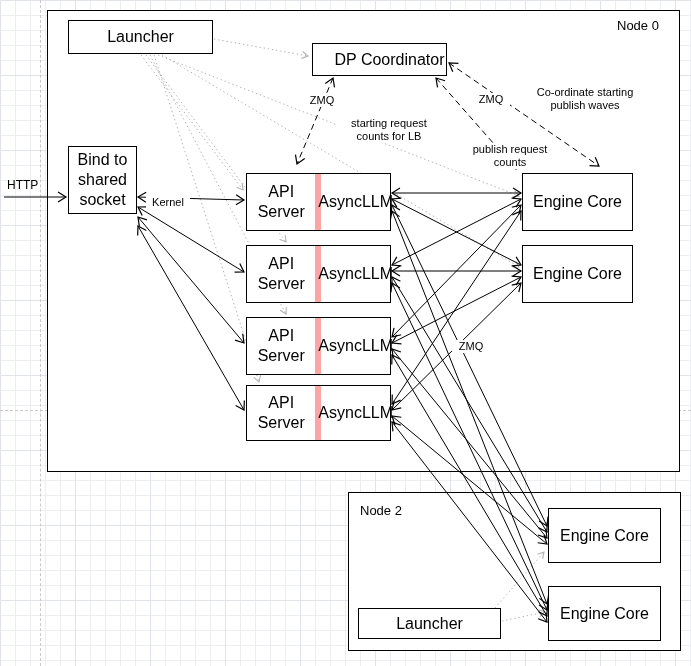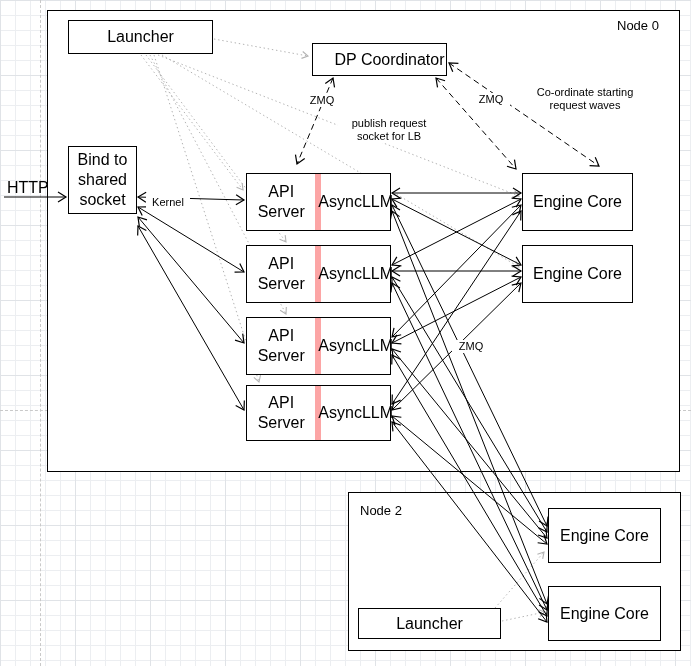--- a/index.html
+++ b/index.html
@@ -136,21 +136,22 @@
     <div class="cell cell-llm">AsyncLLM</div>
   </div>
 
   <div class="box" style="left:522px; top:173px; width:111px; height:58px;">Engine Core</div>
   <div class="box" style="left:522px; top:245px; width:111px; height:58px;">Engine Core</div>
 
   <div class="box" style="left:358px; top:608px; width:143px; height:31px;">Launcher</div>
   <div class="box" style="left:548px; top:508px; width:113px; height:55px;">Engine Core</div>
   <div class="box" style="left:548px; top:586px; width:113px; height:55px;">Engine Core</div>
 
-  <div class="note" style="left:6px; top:178px; background:transparent; font-size:16px;">HTTP</div>
+  <div class="note" style="left:6px; top:178px; background:transparent; font-size:12px;">HTTP</div>
   <div class="note" style="left:303px; top:94px; width:36px;">ZMQ</div>
-  <div class="note" style="left:338px; top:117px; width:100px;">publish request socket for LB</div>
+  <div class="note" style="left:338px; top:117px; width:100px;">starting request counts for LB</div>
   <div class="note" style="left:472px; top:93px; width:36px;">ZMQ</div>
-  <div class="note" style="left:524px; top:86px; width:120px;">Co-ordinate starting request waves</div>
+  <div class="note" style="left:524px; top:86px; width:120px;">Co-ordinate starting publish waves</div>
+  <div class="note" style="left:465px; top:143px; width:88px;">publish request counts</div>
   <div class="note" style="left:146px; top:196px; width:42px;">Kernel</div>
   <div class="note" style="left:452px; top:340px; width:36px;">ZMQ</div>
 
 </div>
 
 </body></html>

